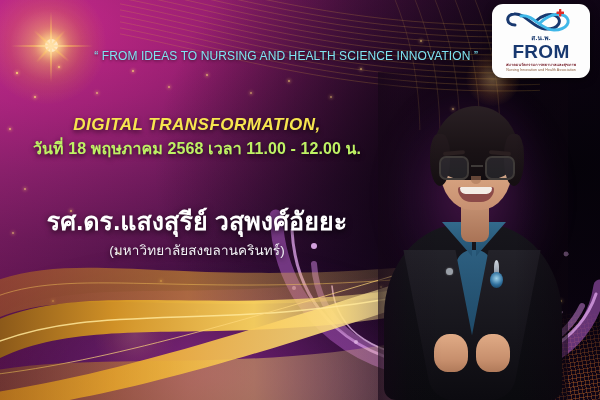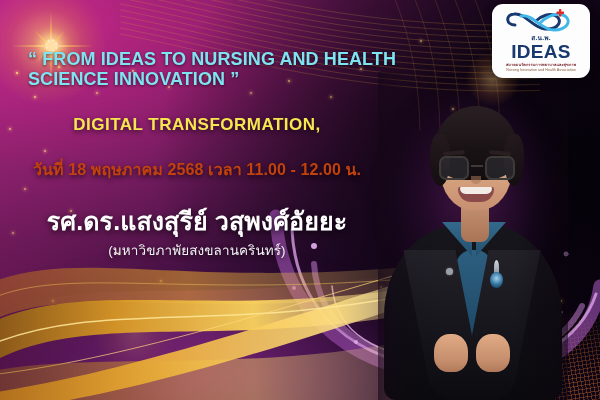--- a/index.html
+++ b/index.html
@@ -221,35 +221,36 @@
   
   .hdr-title {
     position:absolute; left:28px; top:14px; width:450px;
     text-align:center;
     font-size:26px; font-weight:700; font-style:italic;
     color:#f6e34a; letter-spacing:.2px; line-height:1.08;
     text-shadow:0 2px 4px rgba(0,0,0,.55), 0 0 10px rgba(120,40,0,.35);
   }
   .hdr-sub {
     position:absolute; left:28px; top:50px; width:450px;
-    text-align:left;
-    font-size:18px; font-weight:700;
+    text-align:right;
+    font-size:12px; font-weight:400;
     color:#7fe4f2; letter-spacing:.1px; line-height:1.1;
     text-shadow:0 1px 3px rgba(0,0,0,.6);
   }
 
   .body-block { position:absolute; left:22px; top:112px; width:350px; text-align:center; }
   .line-en1, .line-en2 {
     font-size:17px; font-weight:700; color:#f7e64f;
     letter-spacing:.5px; line-height:1.55;
     text-shadow:0 2px 5px rgba(0,0,0,.65);
+    font-style:italic;
   }
   .line-date {
-    margin-top:22px;
-    font-size:16px; font-weight:700; color:#c2410c;
+    margin-top:1px;
+    font-size:16px; font-weight:700; color:#bef264;
     letter-spacing:.1px; line-height:1.3;
     text-shadow:0 2px 5px rgba(0,0,0,.7);
   }
   .speaker-block { position:absolute; left:22px; top:205px; width:350px; text-align:center; }
   .line-name {
     font-size:25px; font-weight:700; color:#ffffff;
     letter-spacing:.1px; line-height:1.3;
     text-shadow:0 2px 6px rgba(0,0,0,.75);
   }
   .line-org {
@@ -438,30 +439,30 @@
       <svg viewBox="0 0 160 60">
         <path d="M28,34 C10,34 8,14 26,12 C48,9 64,40 88,42 C116,44 124,24 110,16 C98,9 80,16 70,26" fill="none" stroke="#18386f" stroke-width="6" stroke-linecap="round"></path>
         <path d="M40,16 C64,12 80,44 106,44 C132,44 142,26 128,16 C114,7 92,16 78,30" fill="none" stroke="#3fb7e8" stroke-width="6" stroke-linecap="round"></path>
         <g fill="#e02a26">
           <rect x="116" y="2" width="4.6" height="15" rx="1"></rect>
           <rect x="111" y="7.2" width="15" height="4.6" rx="1"></rect>
         </g>
       </svg>
     </div>
     <div class="logo-sub-th">ส.น.พ.</div>
-    <div class="logo-name">IDEAS</div>
+    <div class="logo-name">FROM</div>
     <div class="logo-th-line">สมาคมนวัตกรรมการพยาบาลและสุขภาพ</div>
     <div class="logo-en-line">Nursing Innovation and Health Association</div>
   </div>
 
   <div class="hdr-sub">“ FROM IDEAS TO NURSING AND HEALTH SCIENCE INNOVATION ”</div>
 
   <div class="body-block">
     <div class="line-en1">DIGITAL TRANSFORMATION,</div>
     <div class="line-date">วันที่ 18 พฤษภาคม 2568 เวลา 11.00 - 12.00 น.</div>
   </div>
 
   <div class="speaker-block">
     <div class="line-name">รศ.ดร.แสงสุรีย์ วสุพงศ์อัยยะ</div>
-    <div class="line-org">(มหาวิขภาพัยสงขลานครินทร์)</div>
+    <div class="line-org">(มหาวิทยาลัยสงขลานครินทร์)</div>
   </div>
 
 </div>
 
 </body></html>

